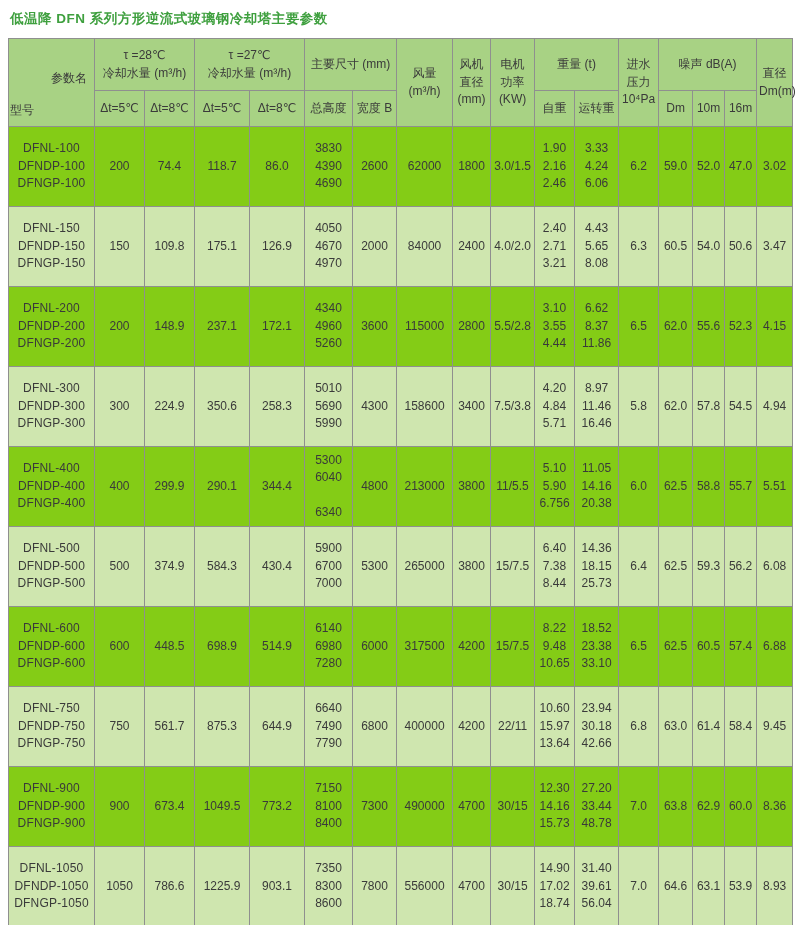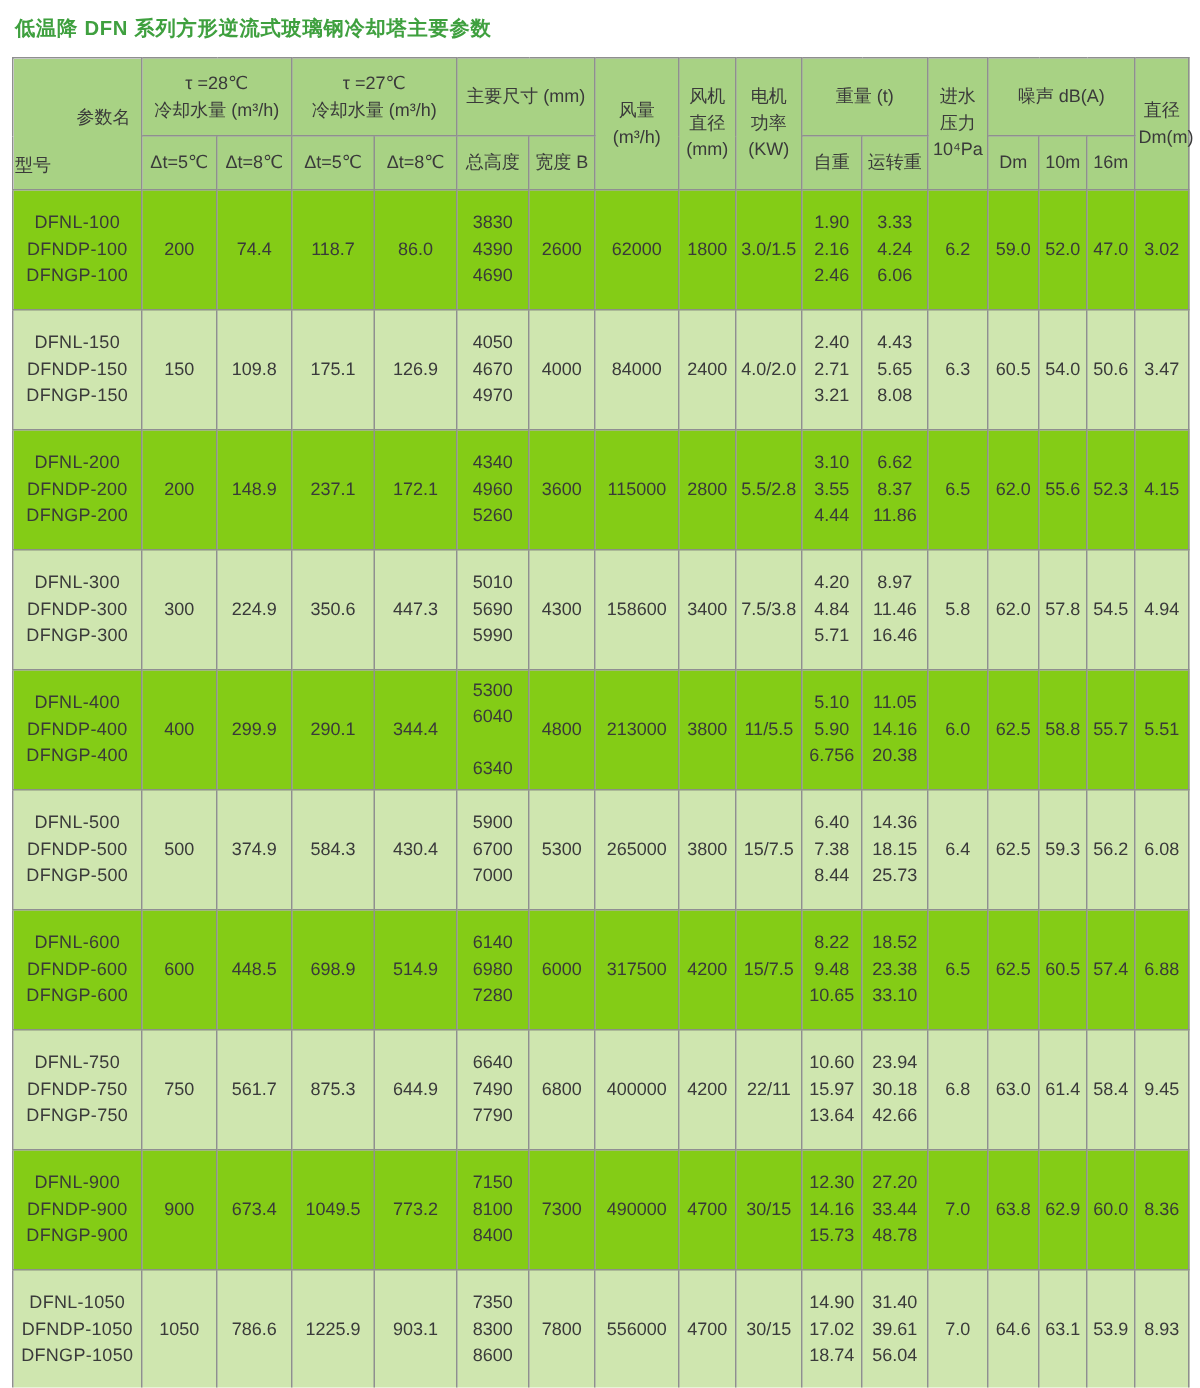--- a/index.html
+++ b/index.html
@@ -165,21 +165,21 @@
           <td class="model-cell">DFNL-150
 DFNDP-150
 DFNGP-150</td>
           <td>150</td>
           <td>109.8</td>
           <td>175.1</td>
           <td>126.9</td>
           <td>4050
 4670
 4970</td>
-          <td>4000</td>
+          <td>2000</td>
           <td>84000</td>
           <td>2400</td>
           <td>4.0/2.0</td>
           <td>2.40
 2.71
 3.21</td>
           <td>4.43
 5.65
 8.08</td>
           <td>6.3</td>
@@ -215,21 +215,21 @@
           <td>52.3</td>
           <td>4.15</td>
         </tr>
         <tr class="shaded">
           <td class="model-cell">DFNL-300
 DFNDP-300
 DFNGP-300</td>
           <td>300</td>
           <td>224.9</td>
           <td>350.6</td>
-          <td>447.3</td>
+          <td>258.3</td>
           <td>5010
 5690
 5990</td>
           <td>4300</td>
           <td>158600</td>
           <td>3400</td>
           <td>7.5/3.8</td>
           <td>4.20
 4.84
 5.71</td>

